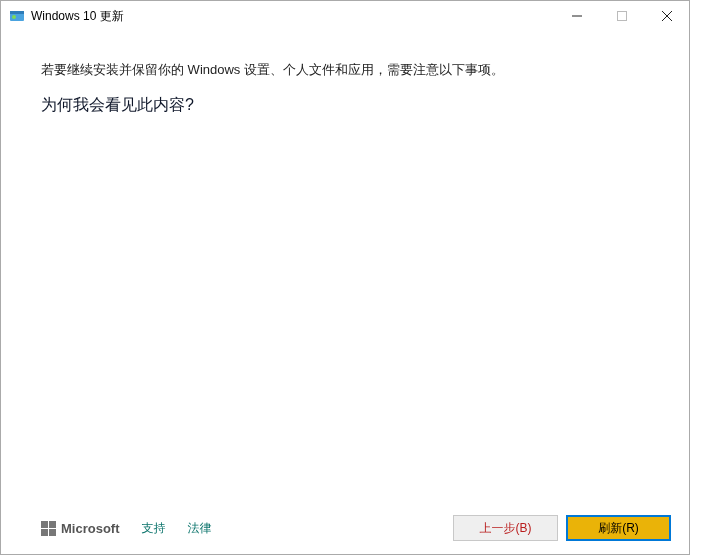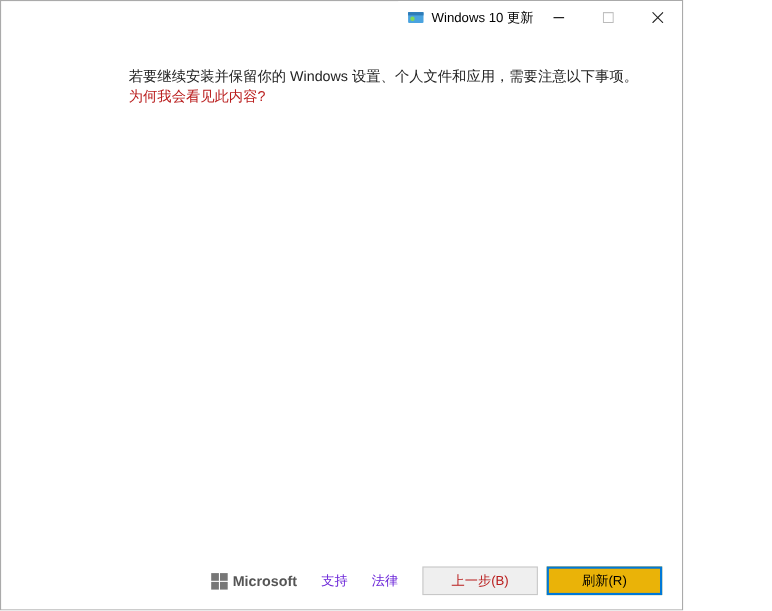--- a/index.html
+++ b/index.html
@@ -8,27 +8,26 @@
       box-sizing: border-box;
       font-family: "Microsoft YaHei", "Segoe UI", sans-serif;
     }
     body {
       background: #fff;
       width: 702px;
       height: 555px;
       overflow: hidden;
     }
     .window {
-      width: 621px;
+      width: 690px;
       height: 555px;
       background: #fff;
       border: 1px solid #aaa;
       display: flex;
       flex-direction: column;
-      align-items: flex-end;
     }
     .titlebar {
       height: 30px;
       display: flex;
       align-items: center;
       background: #fff;
       border-bottom: 0;
     }
     .titlebar-icon {
       width: 16px;
@@ -72,24 +71,25 @@
     }
     .heading {
       font-size: 28px;
       color: #1e74c8;
       font-weight: 400;
       margin-bottom: 16px;
     }
     .subtext {
       font-size: 13px;
       color: #222;
+      margin-bottom: 16px;
     }
     .help-link {
-      font-size: 13px;
-      color: #b91c1c;
+      font-size: 16px;
+      color: #0f172a;
       cursor: pointer;
       text-decoration: none;
       display: inline-block;
     }
     .footer {
       height: 52px;
       display: flex;
       align-items: center;
       padding: 0 18px 0 40px;
     }
@@ -110,21 +110,21 @@
       height: 7px;
       background: #777;
     }
     .ms-logo-text {
       font-size: 13px;
       color: #555;
       font-weight: 600;
     }
     .footer-link {
       font-size: 12px;
-      color: #6d28d9;
+      color: #0f766e;
       margin-right: 22px;
       cursor: pointer;
     }
     .footer-spacer {
       flex: 1;
     }
     .footer-buttons {
       display: flex;
       gap: 8px;
     }

